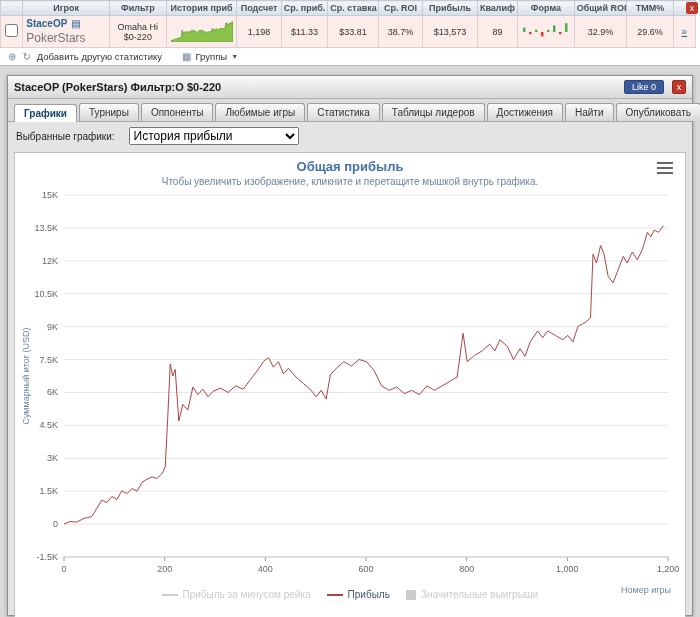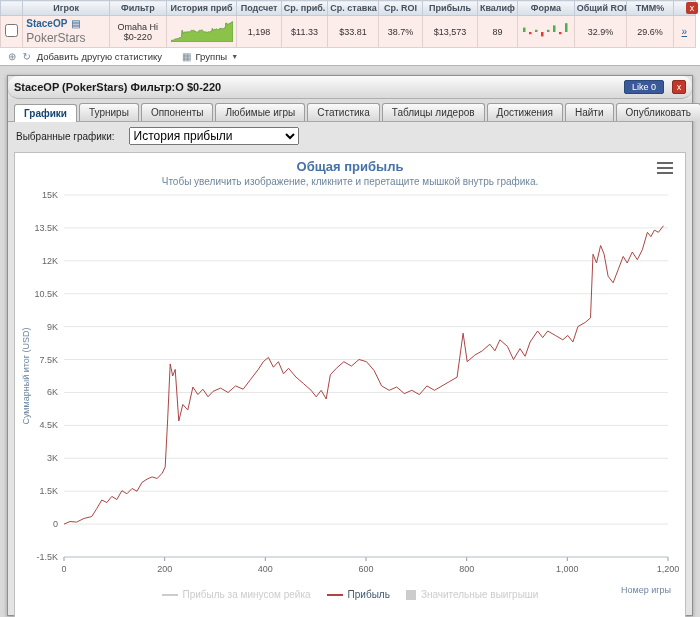--- a/index.html
+++ b/index.html
@@ -43,21 +43,21 @@
   .footer-icon { color:#7a8a99; font-size:10px; cursor:pointer; }
   .groups-wrap { margin-left:14px; display:flex; align-items:center; gap:4px; cursor:pointer; }
   .caret { font-size:7px; color:#555; }
   
   .dialog {
     margin:9px 7px 0; background:#e4e4e4; border:1px solid #8f8f8f;
     box-shadow:0 1px 4px rgba(0,0,0,.3); height:541px;
   }
   .dialog-header {
     display:flex; align-items:center; gap:8px; padding:4px 6px;
-    background:linear-gradient(#fbfbfb,#d9d9d9); border-bottom:1px solid #b0b0b0;border-radius:10px;
+    background:linear-gradient(#fbfbfb,#d9d9d9); border-bottom:1px solid #b0b0b0;
   }
   .dialog-title { font-size:11px; font-weight:bold; color:#1b1b1b; }
   .like-btn {
     margin-left:auto; background:#3b5998; color:#fff; font-size:9px;
     border:1px solid #29487d; border-radius:2px; padding:1px 7px; cursor:pointer;
     white-space:nowrap;
   }
   .dialog-close {
     width:14px; height:14px; background:#c0392b; color:#fff; font-size:9px; line-height:12px;
     text-align:center; border:1px solid #922b21; border-radius:2px; cursor:pointer;

